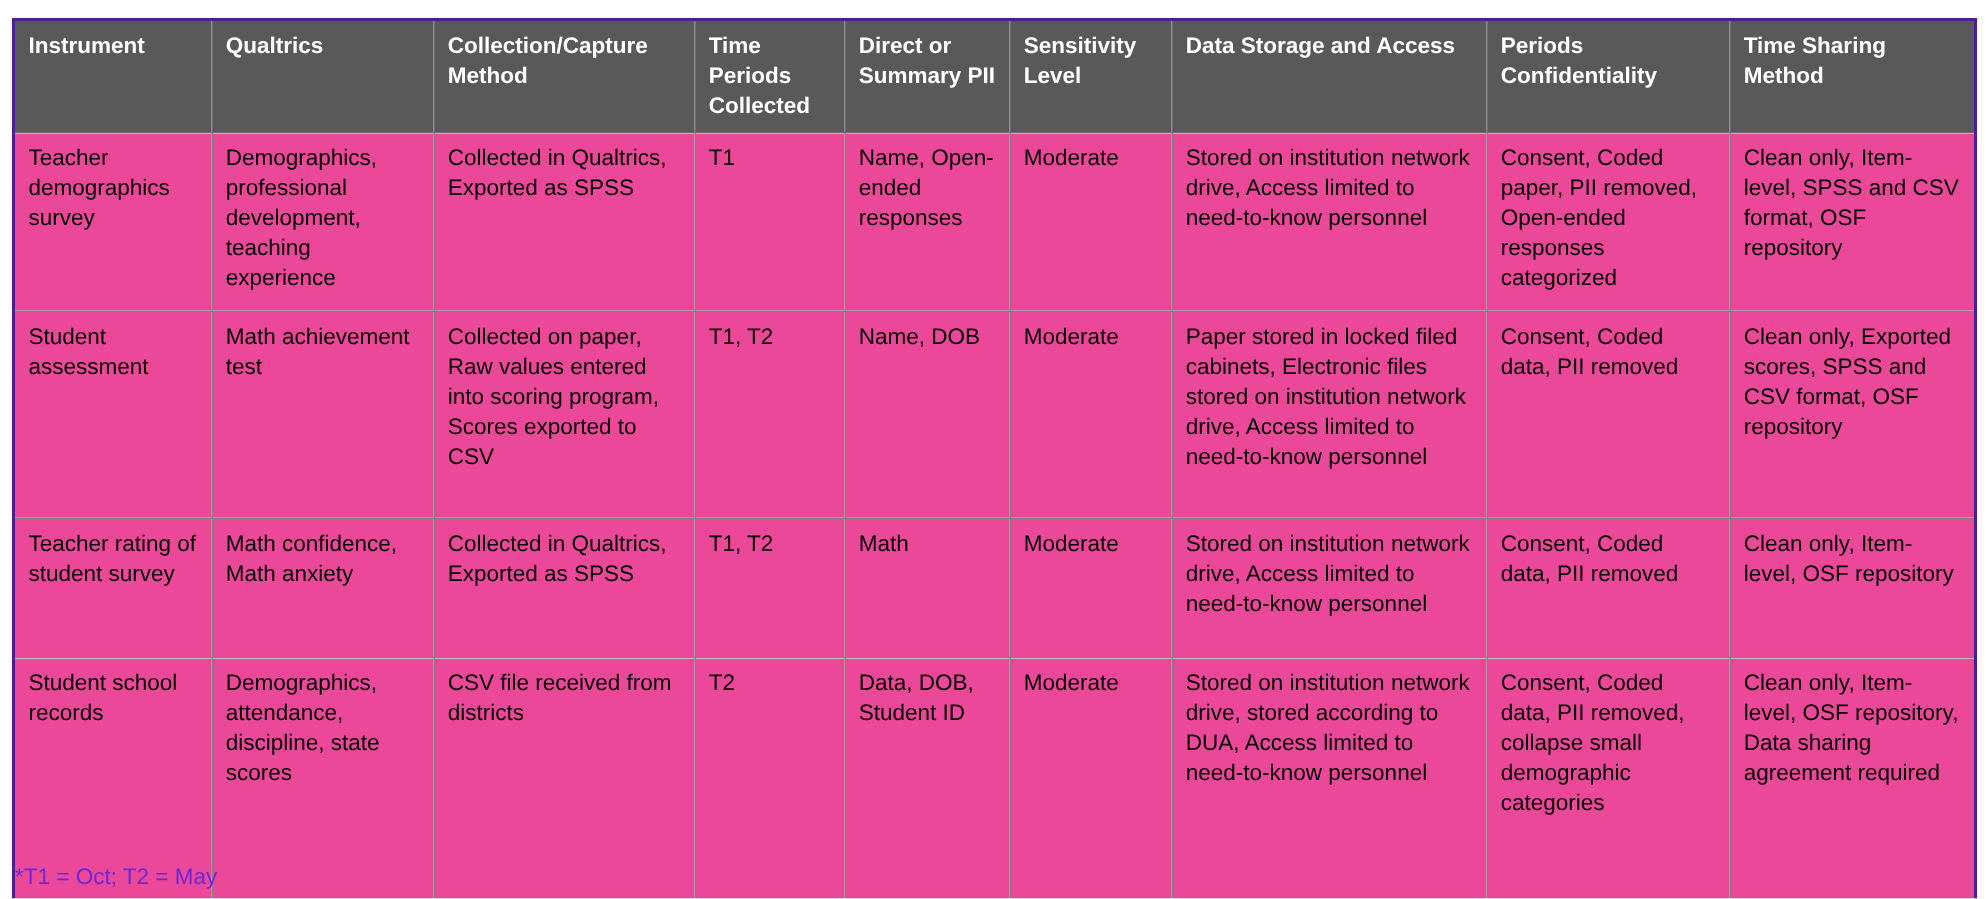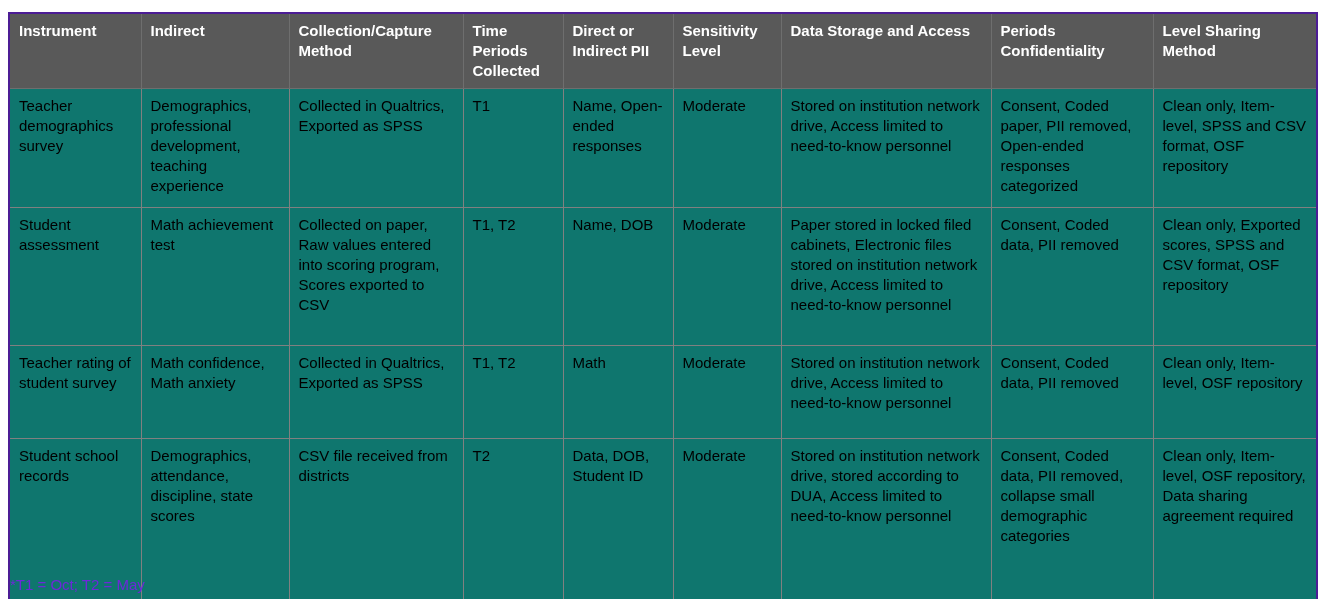--- a/index.html
+++ b/index.html
@@ -37,21 +37,21 @@
     border: 2px solid #4c1d95;
   }
   table.dmp thead th {
     background: #595959;
     color: #ffffff;
     font-weight: bold;
     text-align: left;
     border-color: #6e6e6e;
   }
   table.dmp tbody td {
-    background: #0f766e;
+    background: #ec4899;
     color: #000000;
     text-align: left;
   }
   .footnote {
     position: absolute;
     left: 10px;
     top: 576px;
     font-size: 15px;
     color: #6d28d9;
   }
@@ -69,28 +69,28 @@
       <col style="width:100px">
         <col style="width:110px">
         <col style="width:108px">
       <col style="width:210px">
         <col style="width:162px">
         <col style="width:164px">
     </colgroup>
     <thead>
       <tr style="height:74px">
         <th>Instrument</th>
-        <th>Indirect</th>
+        <th>Qualtrics</th>
         <th>Collection/Capture Method</th>
         <th>Time Periods Collected</th>
-        <th>Direct or Indirect PII</th>
+        <th>Direct or Summary PII</th>
         <th>Sensitivity Level</th>
         <th>Data Storage and Access</th>
         <th>Periods Confidentiality</th>
-        <th>Level Sharing Method</th>
+        <th>Time Sharing Method</th>
       </tr>
     </thead>
     <tbody>
       <tr style="height:119px">
         <td>Teacher demographics survey</td>
         <td>Demographics, professional development, teaching experience</td>
         <td>Collected in Qualtrics, Exported as SPSS</td>
         <td>T1</td>
         <td>Name, Open-ended responses</td>
         <td>Moderate</td>

